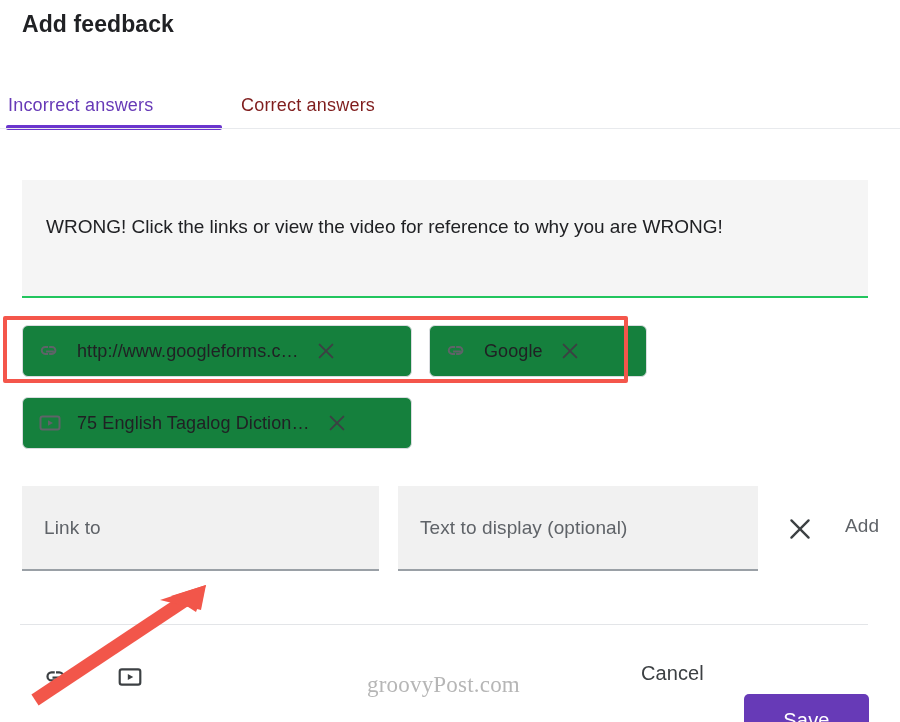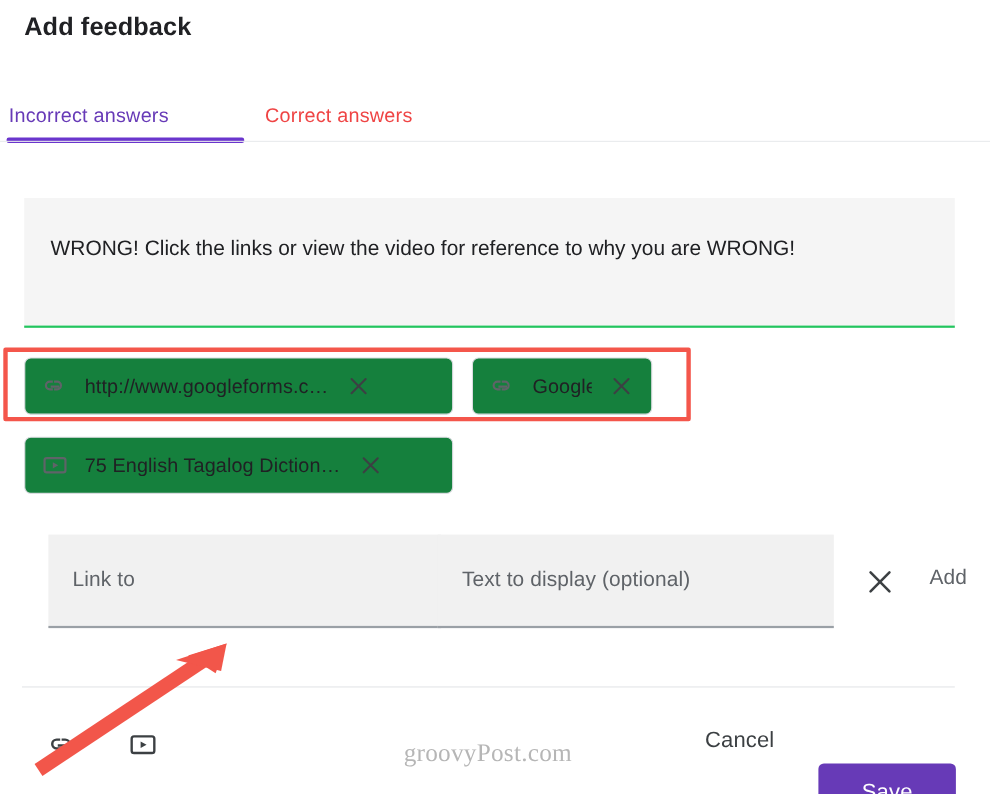--- a/index.html
+++ b/index.html
@@ -49,21 +49,21 @@
     align-items: center;
     font-size: 18px;
     letter-spacing: 0.2px;
     cursor: pointer;
     background: none;
     border: none;
     padding: 0;
     font-family: inherit;
   }
   .tab-incorrect { left: 8px; color: #673ab7; font-weight: 500; }
-  .tab-correct   { left: 241px; color: #ef4444; font-weight: 500; }
+  .tab-correct   { left: 241px; color: #7f1d1d; font-weight: 500; }
 
   .tab-underline {
     position: absolute;
     left: 6px;
     top: 43px;
     width: 216px;
     height: 5px;
     background: #6a35cd;
     border-radius: 2px;
   }
@@ -132,21 +132,21 @@
     height: 34px;
     flex: 0 0 34px;
     display: flex;
     align-items: center;
     justify-content: center;
     margin-left: 10px;
     cursor: pointer;
   }
 
   .chip-link1  { left: 22px;  top: 325px; width: 390px; }
-  .chip-link2  { left: 429px; top: 325px; width: 164px; }
+  .chip-link2  { left: 429px; top: 325px; width: 218px; }
   .chip-video  { left: 22px;  top: 397px; width: 390px; }
 
   
   .red-highlight {
     position: absolute;
     left: 3px;
     top: 316px;
     width: 625px;
     height: 67px;
     border: 4px solid #f4564b;
@@ -168,21 +168,21 @@
     padding: 0 22px;
     font-size: 19px;
     color: #5f6368;
     letter-spacing: 0.1px;
     border-top: none;
     border-left: none;
     border-right: none;
     font-family: inherit;
   }
   .field::placeholder { color: #5f6368; opacity: 1; }
-  .field-linkto   { left: 22px;  width: 357px; margin-left: 22px; }
+  .field-linkto   { left: 22px;  width: 357px; }
   .field-display  { left: 398px; width: 360px; }
 
   .row-close {
     position: absolute;
     left: 783px;
     top: 512px;
     width: 34px;
     height: 34px;
     display: flex;
     align-items: center;

